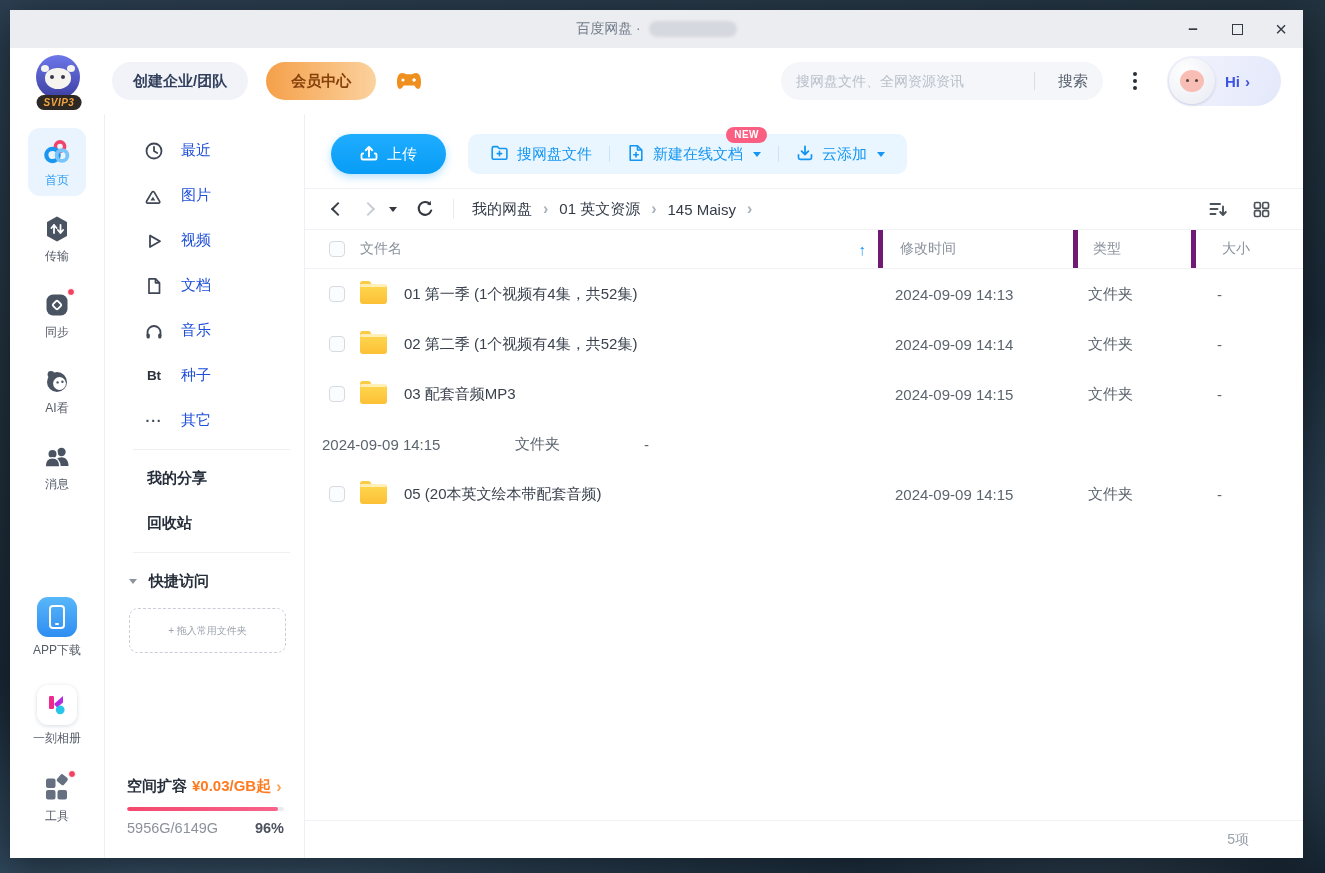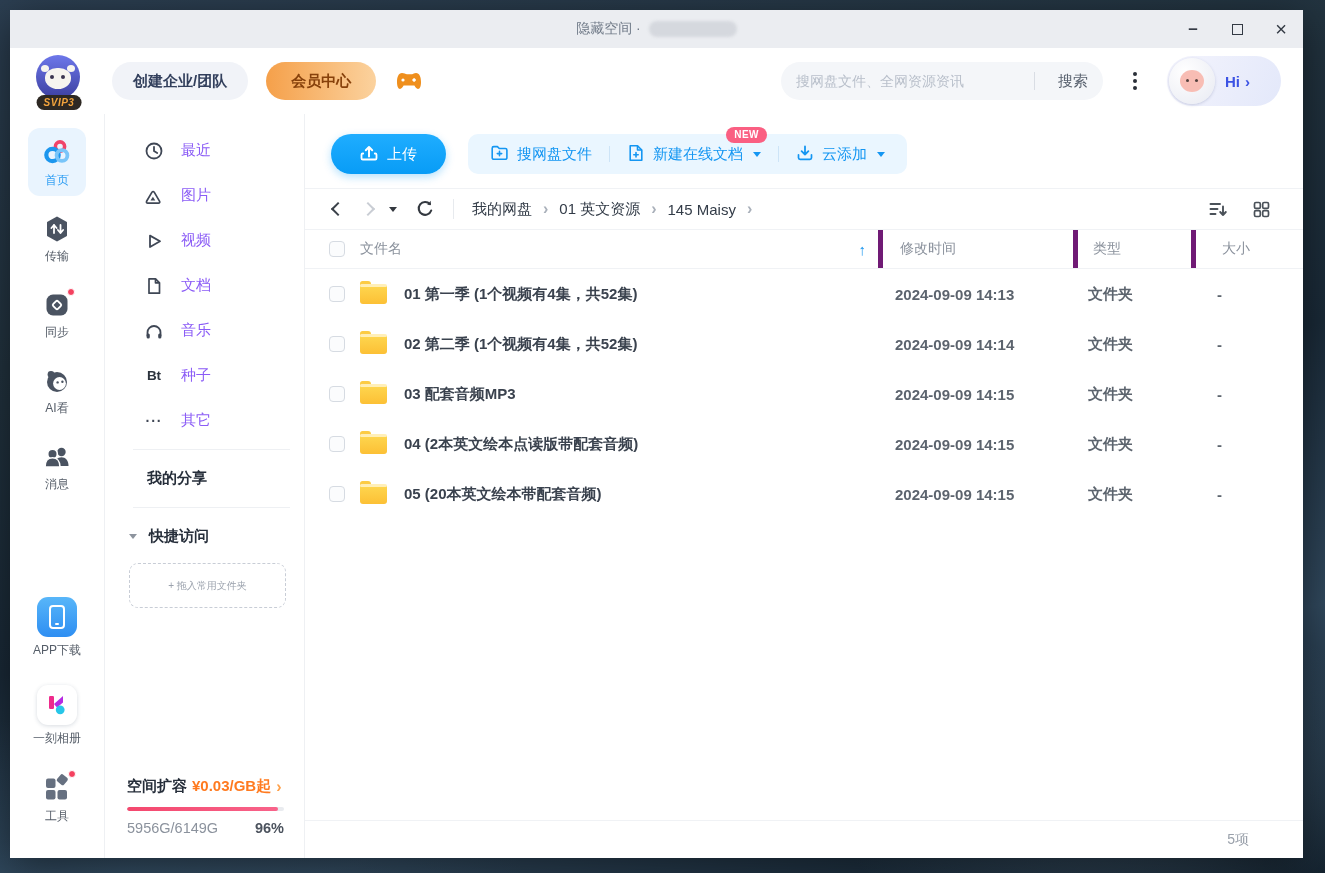--- a/index.html
+++ b/index.html
@@ -67,21 +67,21 @@
   
   .navpanel { width:200px; border-right:1px solid #eef0f3; display:flex; flex-direction:column; padding:14px 14px 18px 16px; }
   .myfiles-pill { background:#e3f1fd; border-radius:10px; height:38px; display:flex; align-items:center; padding:0 13px; cursor:pointer; flex:0 0 auto; }
   .caret-down { width:0; height:0; border-left:5px solid transparent; border-right:5px solid transparent; border-top:6px solid #1e9af0; }
   .caret-down.gray { border-top-color:#8d949e; border-left-width:4.5px; border-right-width:4.5px; border-top-width:5.5px; }
   .myfiles-label { color:#1e9af0; font-weight:700; font-size:15px; margin-left:11px; }
   .mf-kebab { margin-left:auto; display:flex; flex-direction:column; gap:2.5px; padding:4px; }
   .mf-kebab span { width:3px; height:3px; border-radius:50%; background:#1e9af0; }
   .nav-item { height:45px; display:flex; align-items:center; padding-left:23px; cursor:pointer; flex:0 0 auto; }
   .nav-ic { width:20px; display:flex; justify-content:center; align-items:center; color:#3f4755; }
-  .nav-item-label { margin-left:17px; font-size:15px; color:#8b5cf6; }
+  .nav-item-label { margin-left:17px; font-size:15px; color:#1d4ed8; }
   .bt-txt { font-weight:700; font-size:13.5px; color:#2c333d; }
   .dots-ic { letter-spacing:1px; font-weight:700; color:#3f4755; font-size:14px; }
   .nav-divider { height:1px; background:#eef0f3; margin:6px 0 6px 12px; flex:0 0 auto; }
   .nav-strong { height:45px; display:flex; align-items:center; padding-left:26px; font-size:15px; font-weight:700; color:#262e3a; cursor:pointer; flex:0 0 auto; }
   .quick-header { height:45px; display:flex; align-items:center; padding-left:8px; gap:12px; font-size:15px; font-weight:700; color:#262e3a; cursor:pointer; flex:0 0 auto; }
   .drop-zone { margin:4px 4px 0 8px; height:45px; border:1.6px dashed #c8cdd6; border-radius:9px; display:flex; align-items:center; justify-content:center; color:#9ba2ad; font-size:10px; cursor:pointer; flex:0 0 auto; }
   .nav-spacer { flex:1; }
   .storage { padding:0 2px 4px 6px; flex:0 0 auto; }
   .storage-row { display:flex; align-items:center; gap:5px; cursor:pointer; }
   .storage-label { font-size:15px; font-weight:700; color:#262e3a; }
@@ -118,40 +118,40 @@
   
   .tablehead { display:flex; align-items:stretch; height:40px; border-top:1px solid #f0f2f5; border-bottom:1px solid #f0f2f5; color:#8a919c; font-size:14px; flex:0 0 auto; }
   .th-name { flex:1; display:flex; align-items:center; padding-left:24px; gap:15px; min-width:0; }
   .sort-up { margin-left:auto; margin-right:12px; color:#1b96ee; font-weight:700; font-size:15px; }
   .th-col { display:flex; align-items:center; border-left:5px solid #701a75; }
   .w-mod { width:195px; padding-left:17px; }
   .w-type { width:118px; padding-left:15px; }
   .w-size { width:112px; padding-left:26px; }
   .cb { width:16px; height:16px; border:1.5px solid #d6dbe2; border-radius:4px; background:#fbfcfd; flex:0 0 auto; cursor:pointer; }
   .tbody { flex:0 0 auto; }
-  .trow { display:flex; height:50px; font-size:15px; cursor:pointer;font-weight:bold; }
+  .trow { display:flex; height:50px; font-size:15px; cursor:pointer; }
   .tr-name { flex:1; display:flex; align-items:center; padding-left:24px; gap:15px; min-width:0; }
   .folder { width:27px; height:20px; background:linear-gradient(180deg,#fed851 0%,#fcc035 100%); border-radius:2px 3px 3px 3px; position:relative; flex:0 0 auto; margin-right:2px; }
   .folder::before { content:""; position:absolute; top:-3.5px; left:0; width:11px; height:5px; background:#fccb44; border-radius:2.5px 3px 0 0; }
   .folder::after { content:""; position:absolute; top:0; left:0; right:0; height:2.5px; background:rgba(255,245,210,.8); border-radius:2px; }
   .fname { color:#3a424e; white-space:nowrap; overflow:hidden; text-overflow:ellipsis; }
   .tcell { color:#5c646e; }
   .tcell.w-mod,.tcell.w-type,.tcell.w-size { border-left:none; display:flex; align-items:center; }
   .main-fill { flex:1; }
   .main-footer { flex:0 0 auto; height:38px; border-top:1px solid #f0f2f5; display:flex; align-items:center; justify-content:flex-end; padding-right:54px; color:#9aa1ab; font-size:14px; }
 </style>
 </head>
 <body>
 
 <div class="desktop">
   <div class="window">
 
     <div class="titlebar">
       <div class="title-wrap">
-        <span>隐藏空间 ·</span>
+        <span>百度网盘 ·</span>
         <span class="title-blur"></span>
       </div>
       <div class="win-controls">
         <div class="wc wc-min">–</div>
         <div class="wc wc-max">
             <span></span>
           </div>
         <div class="wc wc-close">×</div>
       </div>
     </div>
@@ -349,20 +349,21 @@
         </div>
 
         <div class="nav-item">
           <span class="nav-ic dots-ic">···</span>
           <span class="nav-item-label">其它</span>
         </div>
 
 
         <div class="nav-divider"></div>
         <div class="nav-strong">我的分享</div>
+        <div class="nav-strong">回收站</div>
         <div class="nav-divider"></div>
 
         <div class="quick-header">
           <span class="caret-down gray"></span>
           <span>快捷访问</span>
         </div>
 
         <div class="drop-zone">+ 拖入常用文件夹</div>
 
         <div class="nav-spacer"></div>
@@ -514,25 +515,20 @@
               <span class="cb"></span>
               <span class="folder"></span>
               <span class="fname">03 配套音频MP3</span>
             </div>
             <div class="tcell w-mod">2024-09-09 14:15</div>
             <div class="tcell w-type">文件夹</div>
             <div class="tcell w-size">-</div>
           </div>
 
           <div class="trow">
-            <div class="tr-name">
-              <span class="cb"></span>
-              <span class="folder"></span>
-              <span class="fname">04 (2本英文绘本点读版带配套音频)</span>
-            </div>
             <div class="tcell w-mod">2024-09-09 14:15</div>
             <div class="tcell w-type">文件夹</div>
             <div class="tcell w-size">-</div>
           </div>
 
           <div class="trow">
             <div class="tr-name">
               <span class="cb"></span>
               <span class="folder"></span>
               <span class="fname">05 (20本英文绘本带配套音频)</span>

